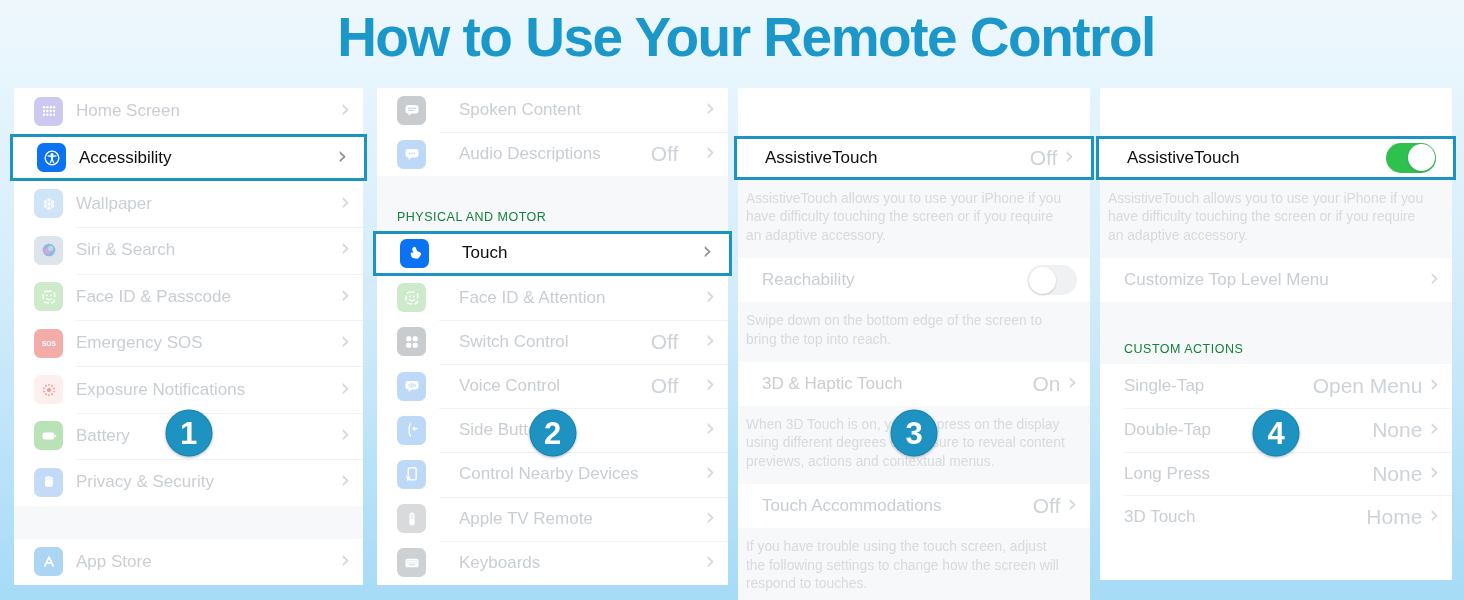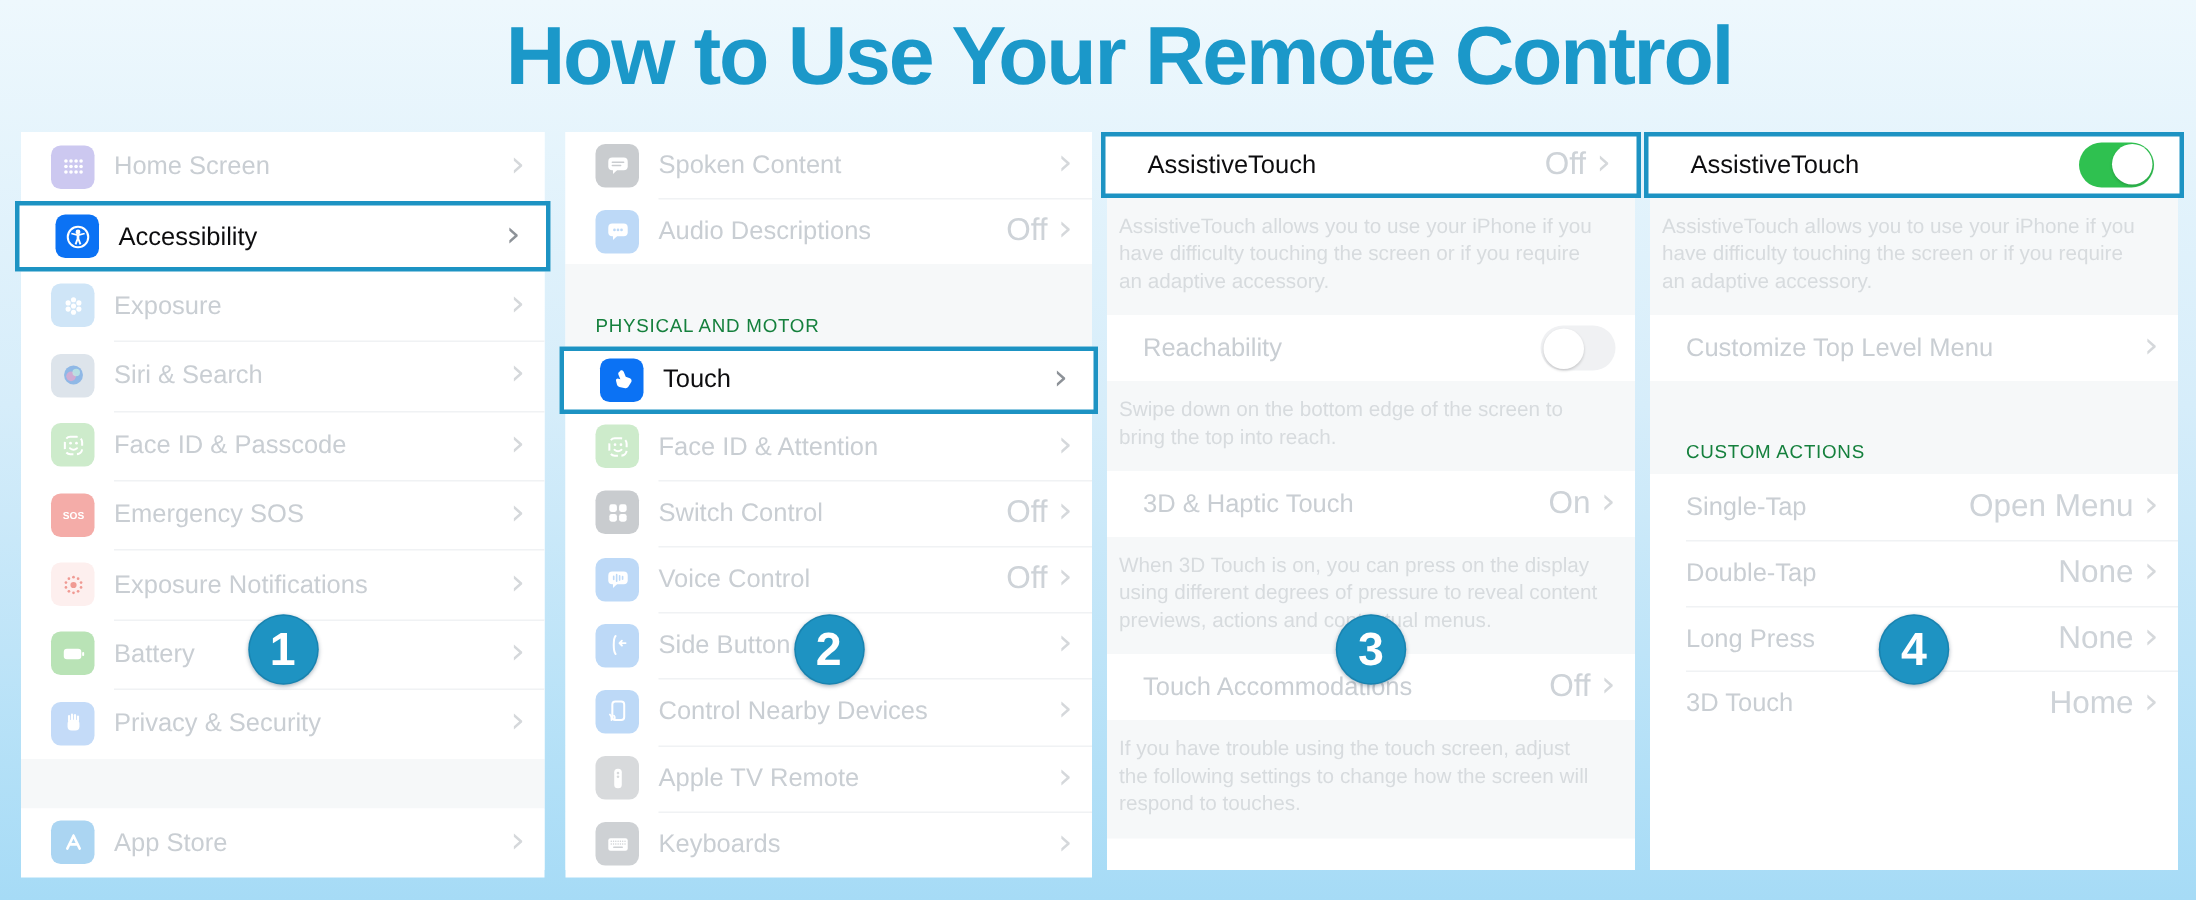--- a/index.html
+++ b/index.html
@@ -21,34 +21,34 @@
   .p1{left:14px;  width:349px;}
   .p2{left:377px; width:351px;}
   .p3{left:738px; width:352px;}
   .p4{left:1100px;width:352px;}
 
   .row{
     position:relative; display:flex; align-items:center;
     background:#fff; padding:0 13px 0 20px; flex:0 0 auto;
   }
   .p1 .row{height:46.4px;}
-  .p2 .row{height:44.2px;}
+  .p2 .row{height:44.2px;gap:20px;}
   .p3 .row,.p4 .row{height:43.8px; padding-left:24px;}
 
   .row + .row::before{
     content:""; position:absolute; top:0; left:62px; right:0; height:1px; background:#f0f2f4;
   }
   .p3 .row + .row::before,.p4 .row + .row::before{ left:24px; }
   .row.hl::before, .row.hl + .row::before{ display:none; }
 
   .hl{
     margin:0 -4px; border:3px solid #1d93c3;
     padding:0 17px 0 24px; z-index:3; background:#fff;
   }
-  .p3 .hl,.p4 .hl{ padding-left:28px; }
+  .p3 .hl,.p4 .hl{ padding-left:28px;margin-top:48px; }
 
   .icon{
     width:29px; height:29px; border-radius:6.5px; margin-right:13px;
     display:flex; align-items:center; justify-content:center; flex:0 0 auto;
   }
   .label{ font-size:17px; color:#c9ced3; white-space:nowrap; }
   .hl .label{ color:#0d0d0f; }
   .spacer{ flex:1; }
   .value{ font-size:21px; color:#ced3d8; margin-right:7px; white-space:nowrap; }
   .chevron{
@@ -137,21 +137,21 @@
                 <circle cx="10" cy="5.4" r="1.9"></circle>
                 <circle cx="14" cy="7.7" r="1.9"></circle>
                 <circle cx="14" cy="12.3" r="1.9"></circle>
                 <circle cx="10" cy="14.6" r="1.9"></circle>
                 <circle cx="6" cy="12.3" r="1.9"></circle>
                 <circle cx="6" cy="7.7" r="1.9"></circle>
                 <circle cx="10" cy="10" r="1.9"></circle>
               </g>
             </svg>
           </span>
-          <span class="label">Exposure</span>
+          <span class="label">Wallpaper</span>
           <span class="spacer"></span>
           <span class="chevron">›</span>
         </div>
         <div class="row">
           <span class="icon" style="background: rgb(221, 228, 235);">
             <svg viewBox="0 0 20 20" width="18" height="18" aria-hidden="true">
               <circle cx="10" cy="10" r="7" fill="#8fb8e6"></circle>
               <circle cx="8.2" cy="11" r="3.6" fill="#dba9cf" opacity=".85"></circle>
               <circle cx="12" cy="8.2" r="2.8" fill="#bfe9e2" opacity=".8"></circle>
             </svg>

